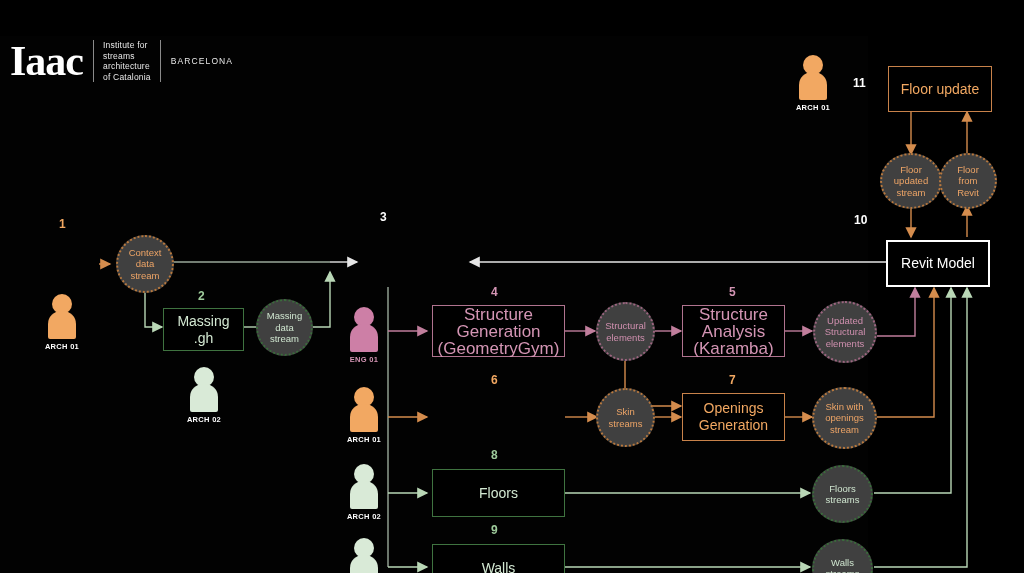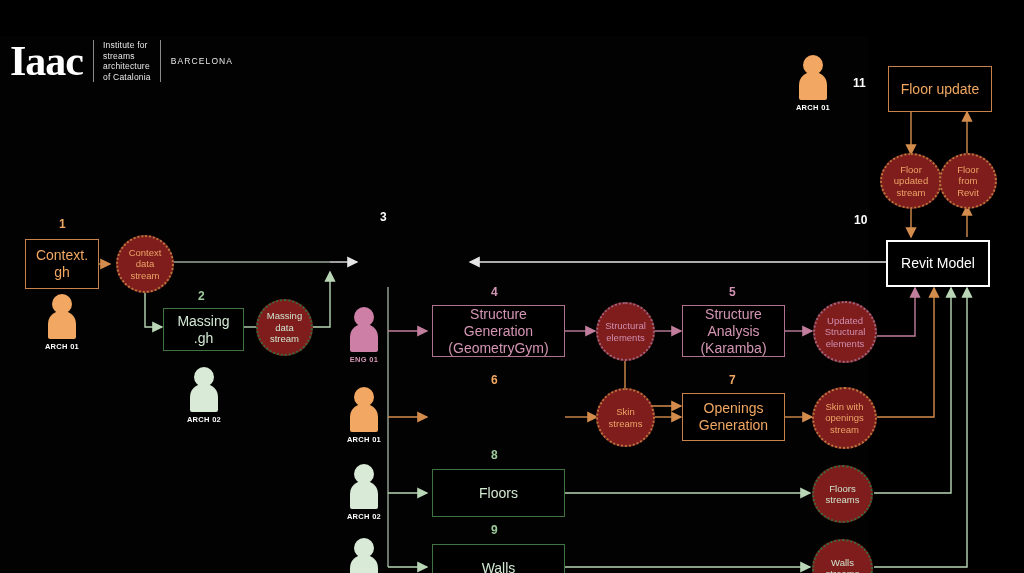--- a/index.html
+++ b/index.html
@@ -10,28 +10,28 @@
   
   .logo-wrap{left:10px;top:4px;display:flex;align-items:center;}
   .logo-mark{font-family:"Liberation Serif",serif;font-weight:bold;font-size:42px;color:#fff;line-height:38px;letter-spacing:-1px;}
   .logo-divider{width:1px;height:42px;background:#8a8a8a;margin:0 9px 0 10px;}
   .logo-sub{font-size:8.5px;line-height:10.5px;color:#e9e9e9;letter-spacing:.2px;}
   .logo-city{font-size:8.5px;color:#e9e9e9;letter-spacing:1.1px;margin-left:9px;padding-left:10px;border-left:1px solid #8a8a8a;height:42px;display:flex;align-items:center;}
 
   
   .node{box-sizing:border-box;display:flex;align-items:center;justify-content:center;text-align:center;border:1.6px solid #fff;background:#000;line-height:17px;}
   .node.big{font-size:14px;}
-  .node.sm{font-size:14px;}
+  .node.sm{font-size:17px;}
   .c-orange{border-color:#c8824a;color:#f2a862;}
   .c-green{border-color:#3f7340;color:#d3e8d2;}
   .c-white{border-color:#ffffff;color:#ffffff;}
   .c-pink{border-color:#b0738f;color:#d495b4;}
 
   
-  .bubble{box-sizing:border-box;border-radius:50%;border:2px dotted #888;display:flex;align-items:center;justify-content:center;text-align:center;font-size:9.5px;line-height:11.5px;background:#7f1d1d;padding:2px;}
+  .bubble{box-sizing:border-box;border-radius:50%;border:2px dotted #888;display:flex;align-items:center;justify-content:center;text-align:center;font-size:9.5px;line-height:11.5px;background:#404040;padding:2px;}
   .b-orange{border-color:#b8793f;color:#eda466;}
   .b-green{border-color:#3b6b3c;color:#cfe5cf;}
   .b-pink{border-color:#9d6680;color:#cf8fae;}
 
   
   .num{font-size:12px;font-weight:bold;}
   .n-orange{color:#f2a862;}
   .n-green{color:#9ecb9b;}
   .n-white{color:#ffffff;}
   .n-pink{color:#d495b4;}
@@ -140,22 +140,20 @@
   <div class="abs num n-white" style="left:380px;top:174px;">3</div>
   <div class="abs num n-pink" style="left:491px;top:249px;">4</div>
   <div class="abs num n-pink" style="left:729px;top:249px;">5</div>
   <div class="abs num n-orange" style="left:491px;top:337px;">6</div>
   <div class="abs num n-orange" style="left:729px;top:337px;">7</div>
   <div class="abs num n-green" style="left:491px;top:412px;">8</div>
   <div class="abs num n-green" style="left:491px;top:487px;">9</div>
   <div class="abs num n-white" style="left:854px;top:177px;">10</div>
   <div class="abs num n-white" style="left:853px;top:40px;">11</div>
 
-  <div class="abs node big c-orange" style="left:25px;top:203px;width:74px;height:50px;white-space:pre-line;">Context.
-gh</div>
 
   <div class="abs node big c-green" style="left:163px;top:272px;width:81px;height:43px;white-space:pre-line;">Massing
 .gh</div>
 
 
   <div class="abs node sm c-pink" style="left:432px;top:269px;width:133px;height:52px;white-space:pre-line;">Structure
 Generation
 (GeometryGym)</div>
 
   <div class="abs node sm c-pink" style="left:682px;top:269px;width:103px;height:52px;white-space:pre-line;">Structure

